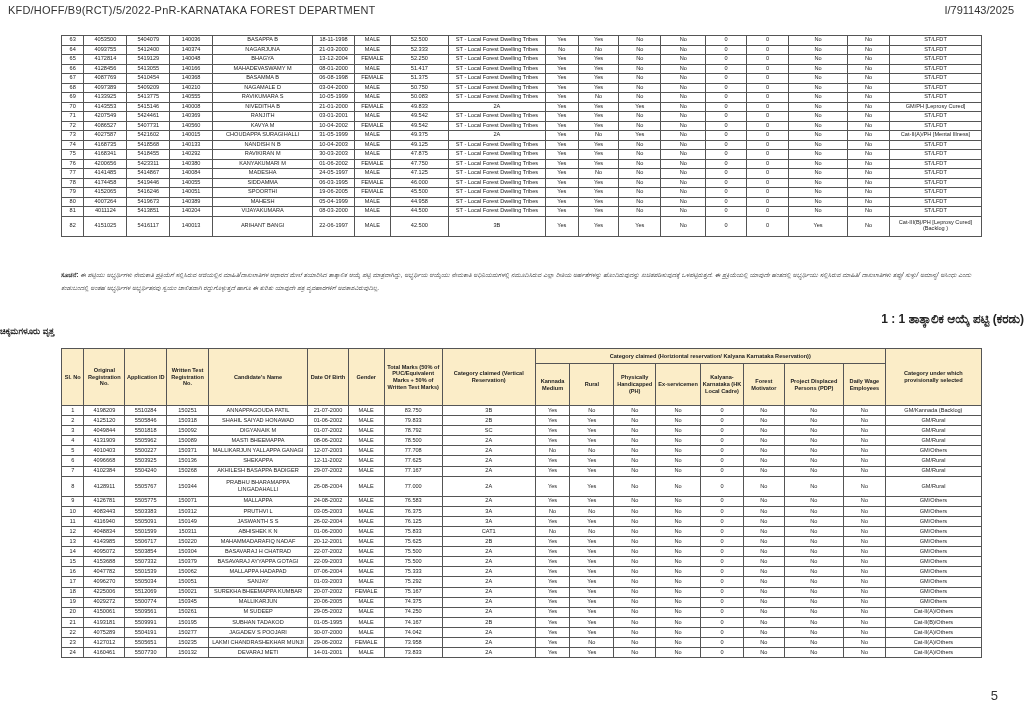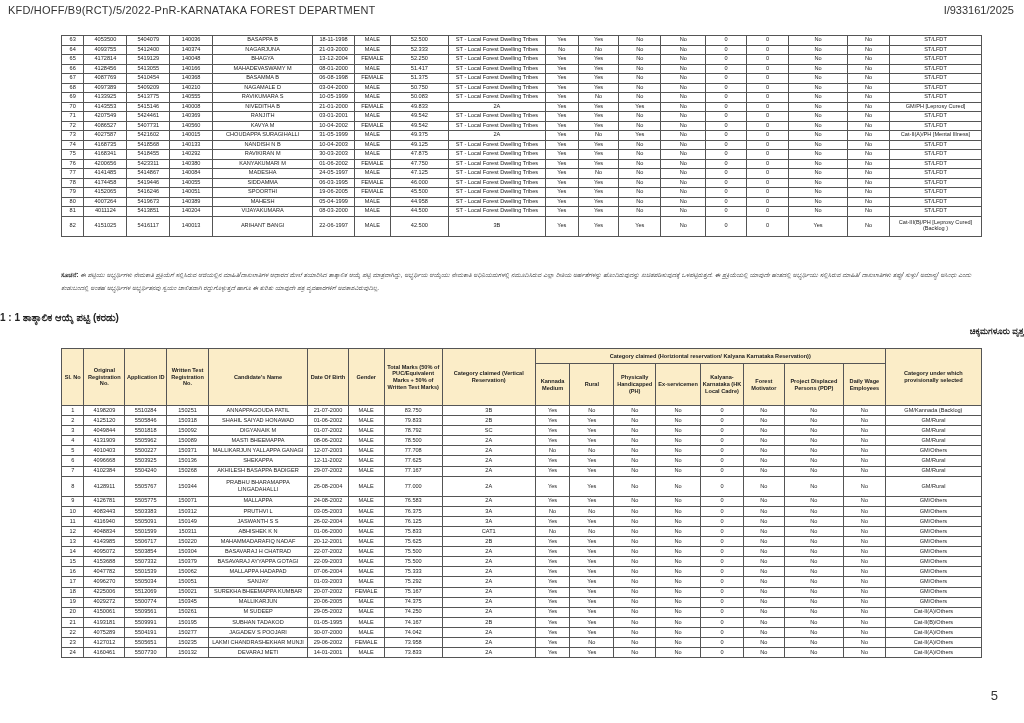--- a/index.html
+++ b/index.html
@@ -6,33 +6,33 @@
   body{width:1024px;height:723px;position:relative;overflow:hidden;font-family:"Liberation Sans",sans-serif;color:#222;}
   .hdr-left{position:absolute;left:8px;top:4px;font-size:11px;letter-spacing:0.2px;color:#333;}
   .hdr-right{position:absolute;right:10px;top:4px;font-size:11px;color:#333;}
   table{border-collapse:collapse;table-layout:fixed;font-size:5.6px;}
   td,th{border:0.8px solid #555;text-align:center;padding:0 1px;overflow:hidden;white-space:nowrap;line-height:1;}
   #t1{position:absolute;left:61px;top:35px;width:921px;}
   #t1 td{height:8.5px;}
   #t1 tr.tall td{height:19px;white-space:normal;}
   .note{position:absolute;left:61px;top:268px;width:920px;font-size:6.3px;line-height:13px;font-style:italic;color:#333;}
   .note b{font-style:normal;}
-  .title1{position:absolute;left:0;width:1024px;top:312px;text-align:left;font-size:10px;font-weight:bold;}
-  .title2{position:absolute;left:0;width:1024px;top:326px;text-align:right;font-size:8.5px;font-weight:bold;}
+  .title1{position:absolute;left:0;width:1024px;top:312px;text-align:right;font-size:12px;font-weight:bold;}
+  .title2{position:absolute;left:0;width:1024px;top:326px;text-align:left;font-size:8.5px;font-weight:bold;}
   #t2{position:absolute;left:61px;top:348px;width:921px;}
   #t2 thead th{background:#fbedc8;font-weight:bold;font-size:5.6px;white-space:normal;line-height:1.2;}
   #t2 td{height:9.1px;}
   #t2 tr.tall td{height:19px;white-space:normal;line-height:1.2;}
   .pagenum{position:absolute;right:26px;top:688px;font-size:13px;color:#333;}
 </style>
 </head>
 <body>
 
 <div class="hdr-left">KFD/HOFF/B9(RCT)/5/2022-PnR-KARNATAKA FOREST DEPARTMENT</div>
-<div class="hdr-right">I/933161/2025</div>
+<div class="hdr-right">I/791143/2025</div>
 
 <table id="t1">
   <colgroup>
     <col style="width:22px">
       <col style="width:42px">
       <col style="width:42px">
       <col style="width:42px">
       <col style="width:98px">
       <col style="width:41px">
       <col style="width:35px">

